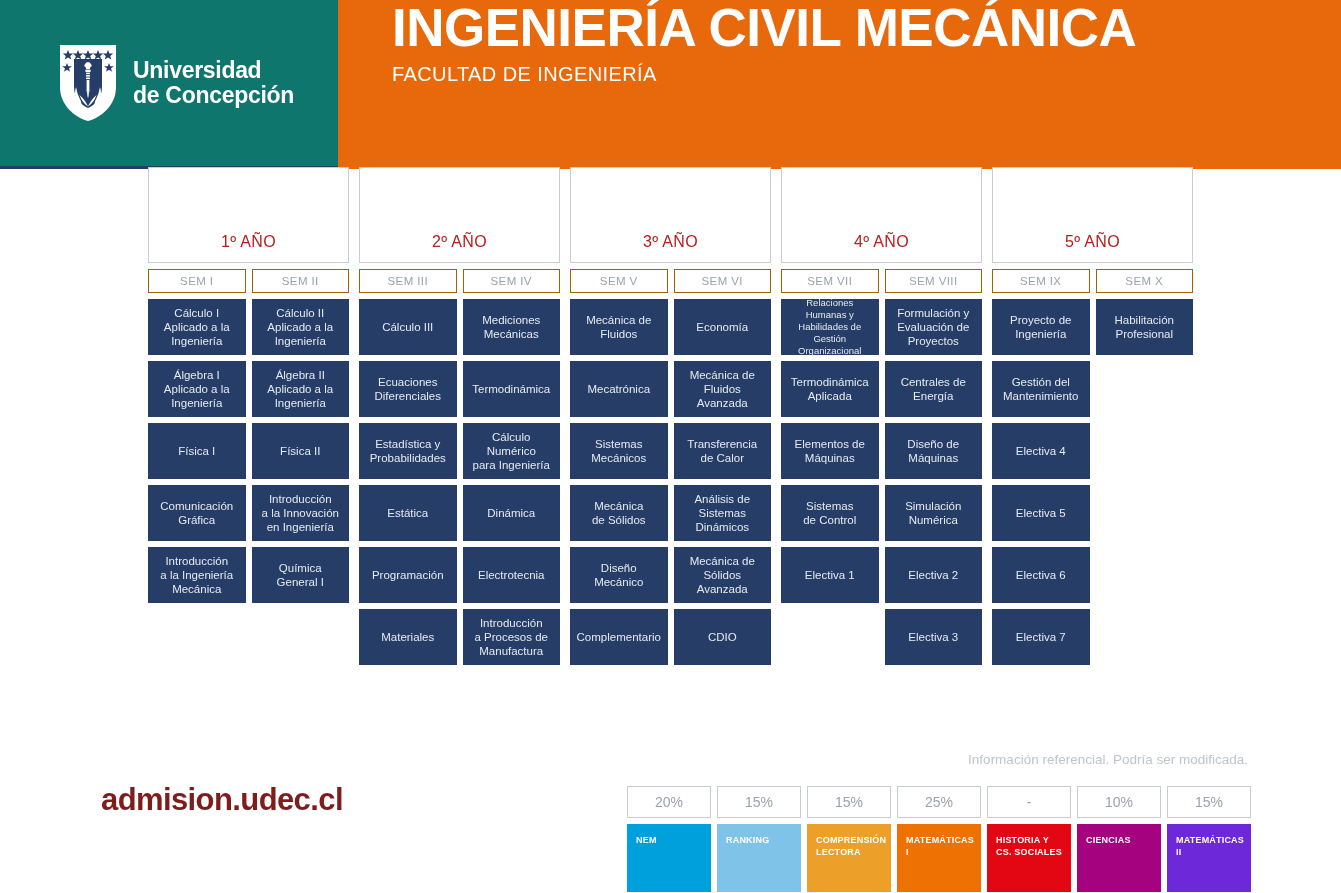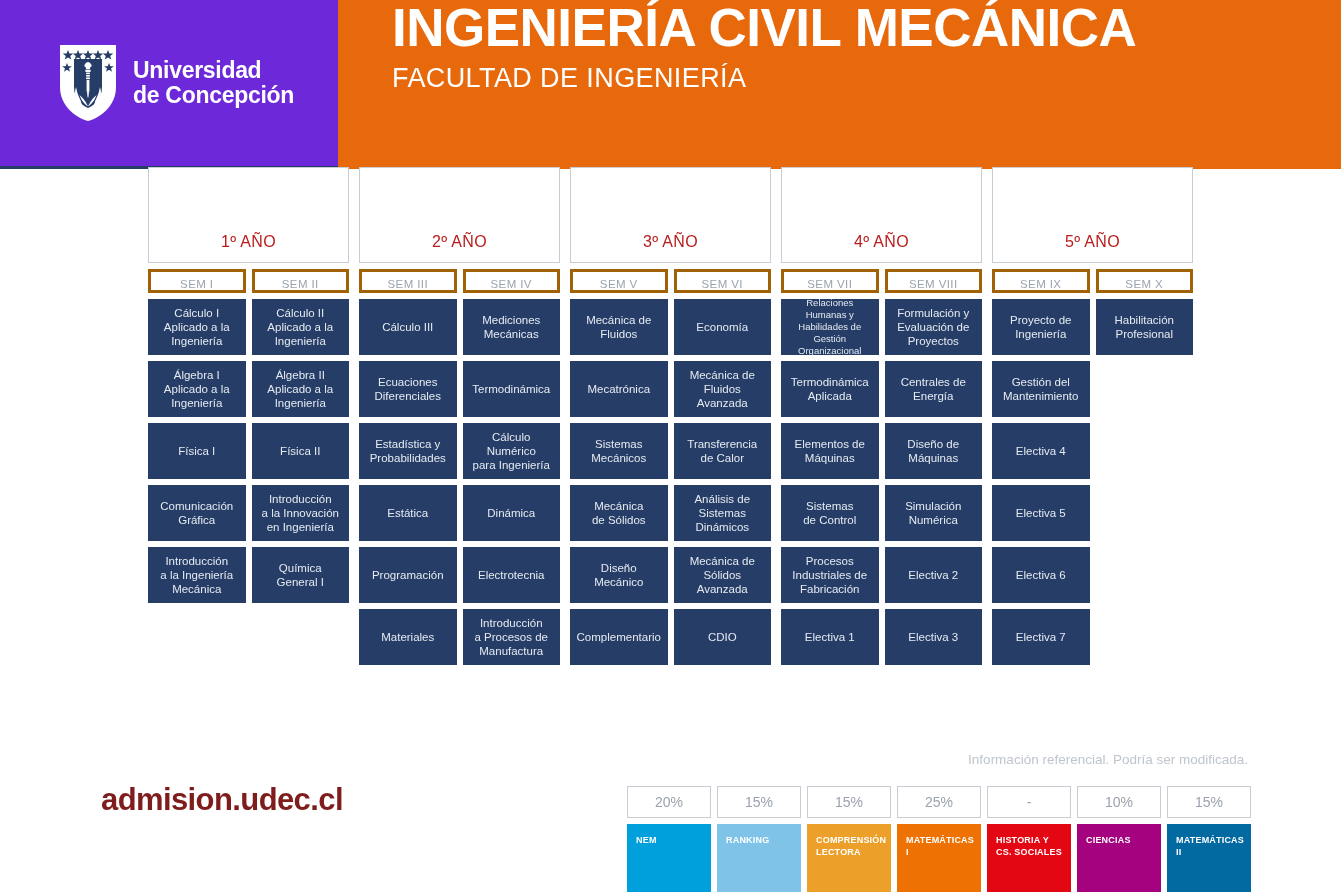--- a/index.html
+++ b/index.html
@@ -7,60 +7,60 @@
   body {
     font-family: "Liberation Sans", sans-serif;
     background: #ffffff;
     position: relative;
     overflow: hidden;
   }
 
   
   .header { position: absolute; left: 0; top: 0; width: 1341px; height: 166px; display: flex; }
   .header-left {
-    width: 338px; height: 166px; background: #6d28d9;
+    width: 338px; height: 166px; background: #0f766e;
     display: flex; align-items: center; justify-content: center;
   }
   .logo-wrap { display: flex; align-items: center; gap: 11px; margin-left: 10px; }
   .shield { width: 68px; height: 80px; flex: none; }
   .logo-text { color: #ffffff; font-weight: bold; line-height: 1.08; letter-spacing: -0.3px; }
   .logo-text .l1 { font-size: 23px; display: block; }
   .logo-text .l2 { font-size: 23px; display: block; }
 
   .header-right {
     flex: 1; height: 166px; background: #E8690B;
     padding-left: 54px; display: flex; flex-direction: column; justify-content: flex-start;
   }
   .prog-title {
     color: #ffffff; font-size: 53px; font-weight: bold;
     letter-spacing: -0.5px; line-height: 1.05;
   }
   .prog-sub {
-    color: #ffffff; font-size: 27px; font-weight: normal;
+    color: #ffffff; font-size: 20px; font-weight: normal;
     letter-spacing: 0.4px; margin-top: 7px;
   }
   .header-underline { position: absolute; left: 0; top: 166px; width: 1341px; height: 3px; background: #E8690B; }
   .header-underline-left { position: absolute; left: 0; top: 166px; width: 338px; height: 3px; background: #253D67; }
 
   
   .grid-area { position: absolute; left: 148px; top: 167px; width: 1045px; }
 
   .years-row { display: flex; height: 96px; }
   .year-box {
     border: 1px solid #C8CDD4; background: #ffffff;
     display: flex; align-items: flex-end; justify-content: center;
     padding-bottom: 11px;
   }
   .year-box .ylabel { color: #b91c1c; font-size: 16px; letter-spacing: 0.3px; }
   .y-gap { width: 10px; flex: none; }
 
   .sem-row { display: flex; margin-top: 6px; height: 24px; }
   .sem-box {
-    border: 3px solid #a16207; background: #ffffff;
-    display: flex; align-items: flex-end; justify-content: center;
+    border: 1px solid #a16207; background: #ffffff;
+    display: flex; align-items: center; justify-content: center;
   }
   .sem-box .slabel { color: #9AA2AD; font-size: 11.5px; letter-spacing: 0.4px; }
   .s-gap-small { width: 6px; flex: none; }
   .s-gap-large { width: 10px; flex: none; }
 
   .courses { display: flex; margin-top: 6px; }
   .col { display: flex; flex-direction: column; }
   .c-gap-small { width: 6px; flex: none; }
   .c-gap-large { width: 10px; flex: none; }
 
@@ -335,23 +335,20 @@
         <div class="course">
           <span>Termodinámica<br>Aplicada</span>
         </div>
         <div class="course">
           <span>Elementos de<br>Máquinas</span>
         </div>
         <div class="course">
           <span>Sistemas<br>de Control</span>
         </div>
         <div class="course">
-          <span>Procesos<br>Industriales de<br>Fabricación</span>
-        </div>
-        <div class="course">
           <span>Electiva 1</span>
         </div>
       </div>
       <div class="c-gap-small"></div>
       <div class="col" style="width: 99px;">
         <div class="course">
           <span>Formulación y<br>Evaluación de<br>Proyectos</span>
         </div>
         <div class="course">
           <span>Centrales de<br>Energía</span>
@@ -426,15 +423,15 @@
     <div class="w-col">
       <div class="w-pct">-</div>
       <div class="w-name" style="background: rgb(227, 6, 19);">HISTORIA Y<br>CS. SOCIALES</div>
     </div>
     <div class="w-col">
       <div class="w-pct">10%</div>
       <div class="w-name" style="background: rgb(164, 2, 127); padding-left: 9px;">CIENCIAS</div>
     </div>
     <div class="w-col">
       <div class="w-pct">15%</div>
-      <div class="w-name" style="background: #0369a1;">MATEMÁTICAS II</div>
+      <div class="w-name" style="background: #6d28d9;">MATEMÁTICAS II</div>
     </div>
   </div>
 
 </body></html>

